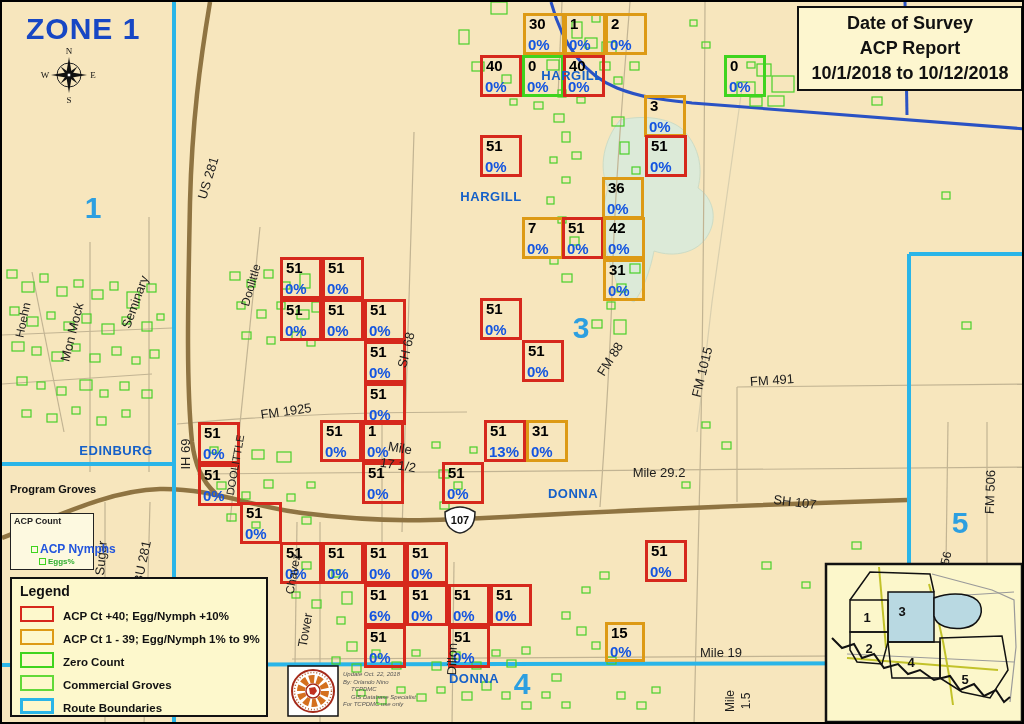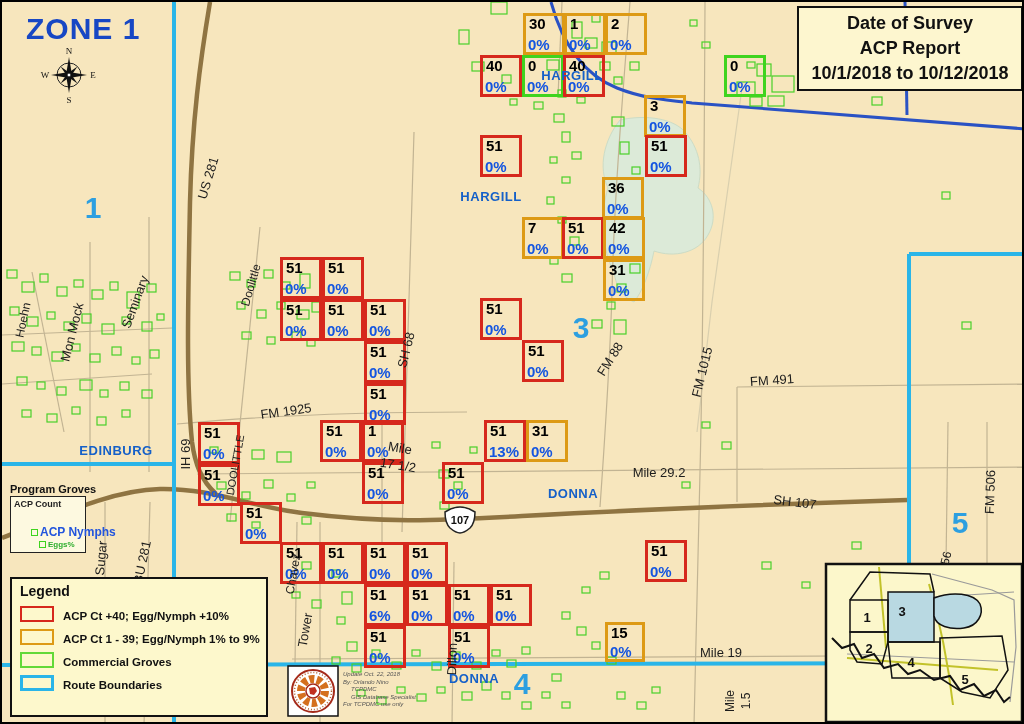--- a/index.html
+++ b/index.html
@@ -26,21 +26,21 @@
              justify-content:center;text-align:center;font-weight:bold;font-size:18px;
              color:#111;line-height:25px;}
   #legend{position:absolute;left:8px;top:575px;width:258px;height:140px;background:#fdf8cc;
           border:2px solid #111;box-sizing:border-box;padding:4px 0 0 8px;}
   #legend .title{font-weight:bold;font-size:14px;color:#111;}
   .lrow{display:flex;align-items:flex-end;height:22px;margin-top:1px;}
   .lswatch{width:34px;height:16px;box-sizing:border-box;margin-right:9px;flex:none;background:transparent;}
   .llabel{font-weight:bold;font-size:11.5px;color:#111;white-space:nowrap;}
   #pgroves{position:absolute;left:8px;top:481px;width:95px;}
   #pgroves .ptitle{font-weight:bold;font-size:11px;color:#111;}
-  #pgbox{width:76px;height:57px;background:#fdf9e0;border:1.5px solid #222;margin-top:1px;
+  #pgbox{width:84px;height:57px;background:#fdf9e0;border:1.5px solid #222;margin-top:18px;
          position:relative;box-sizing:border-box;padding:2px 3px;}
   #pgbox .c{font-weight:bold;font-size:9px;color:#222;}
   #pgbox .n{position:absolute;bottom:13px;left:4px;font-weight:bold;font-size:12px;color:#2255dd;white-space:nowrap;padding-left:16px;}
   #pgbox .e{position:absolute;bottom:3px;left:12px;font-weight:bold;font-size:8px;color:#2fae2f;white-space:nowrap;padding-left:16px;}
   .gsq{display:inline-block;width:5px;height:5px;border:1px solid #3fd41e;margin-right:2px;vertical-align:middle;}
   #credits{position:absolute;left:341px;top:669px;font-size:6px;line-height:7.5px;
            color:#555;font-style:italic;white-space:nowrap;}
   #credits div.ind{padding-left:8px;}
 </style>
 </head>
@@ -565,20 +565,24 @@
     <div id="legend-rows">
         <div class="lrow">
           <span class="lswatch" style="border: 2.5px solid rgb(214, 40, 28);"></span>
           <span class="llabel">ACP Ct +40; Egg/Nymph +10%</span>
         </div>
         <div class="lrow">
           <span class="lswatch" style="border: 2.5px solid rgb(221, 154, 21);"></span>
           <span class="llabel">ACP Ct 1 - 39; Egg/Nymph 1% to 9%</span>
         </div>
         <div class="lrow">
+          <span class="lswatch" style="border: 2.5px solid rgb(63, 212, 30);"></span>
+          <span class="llabel">Zero Count</span>
+        </div>
+        <div class="lrow">
           <span class="lswatch" style="border: 2px solid rgb(98, 217, 56);"></span>
           <span class="llabel">Commercial Groves</span>
         </div>
         <div class="lrow">
           <span class="lswatch" style="border: 3.5px solid rgb(42, 181, 232);"></span>
           <span class="llabel">Route Boundaries</span>
         </div>
       </div>
   </div>
 

